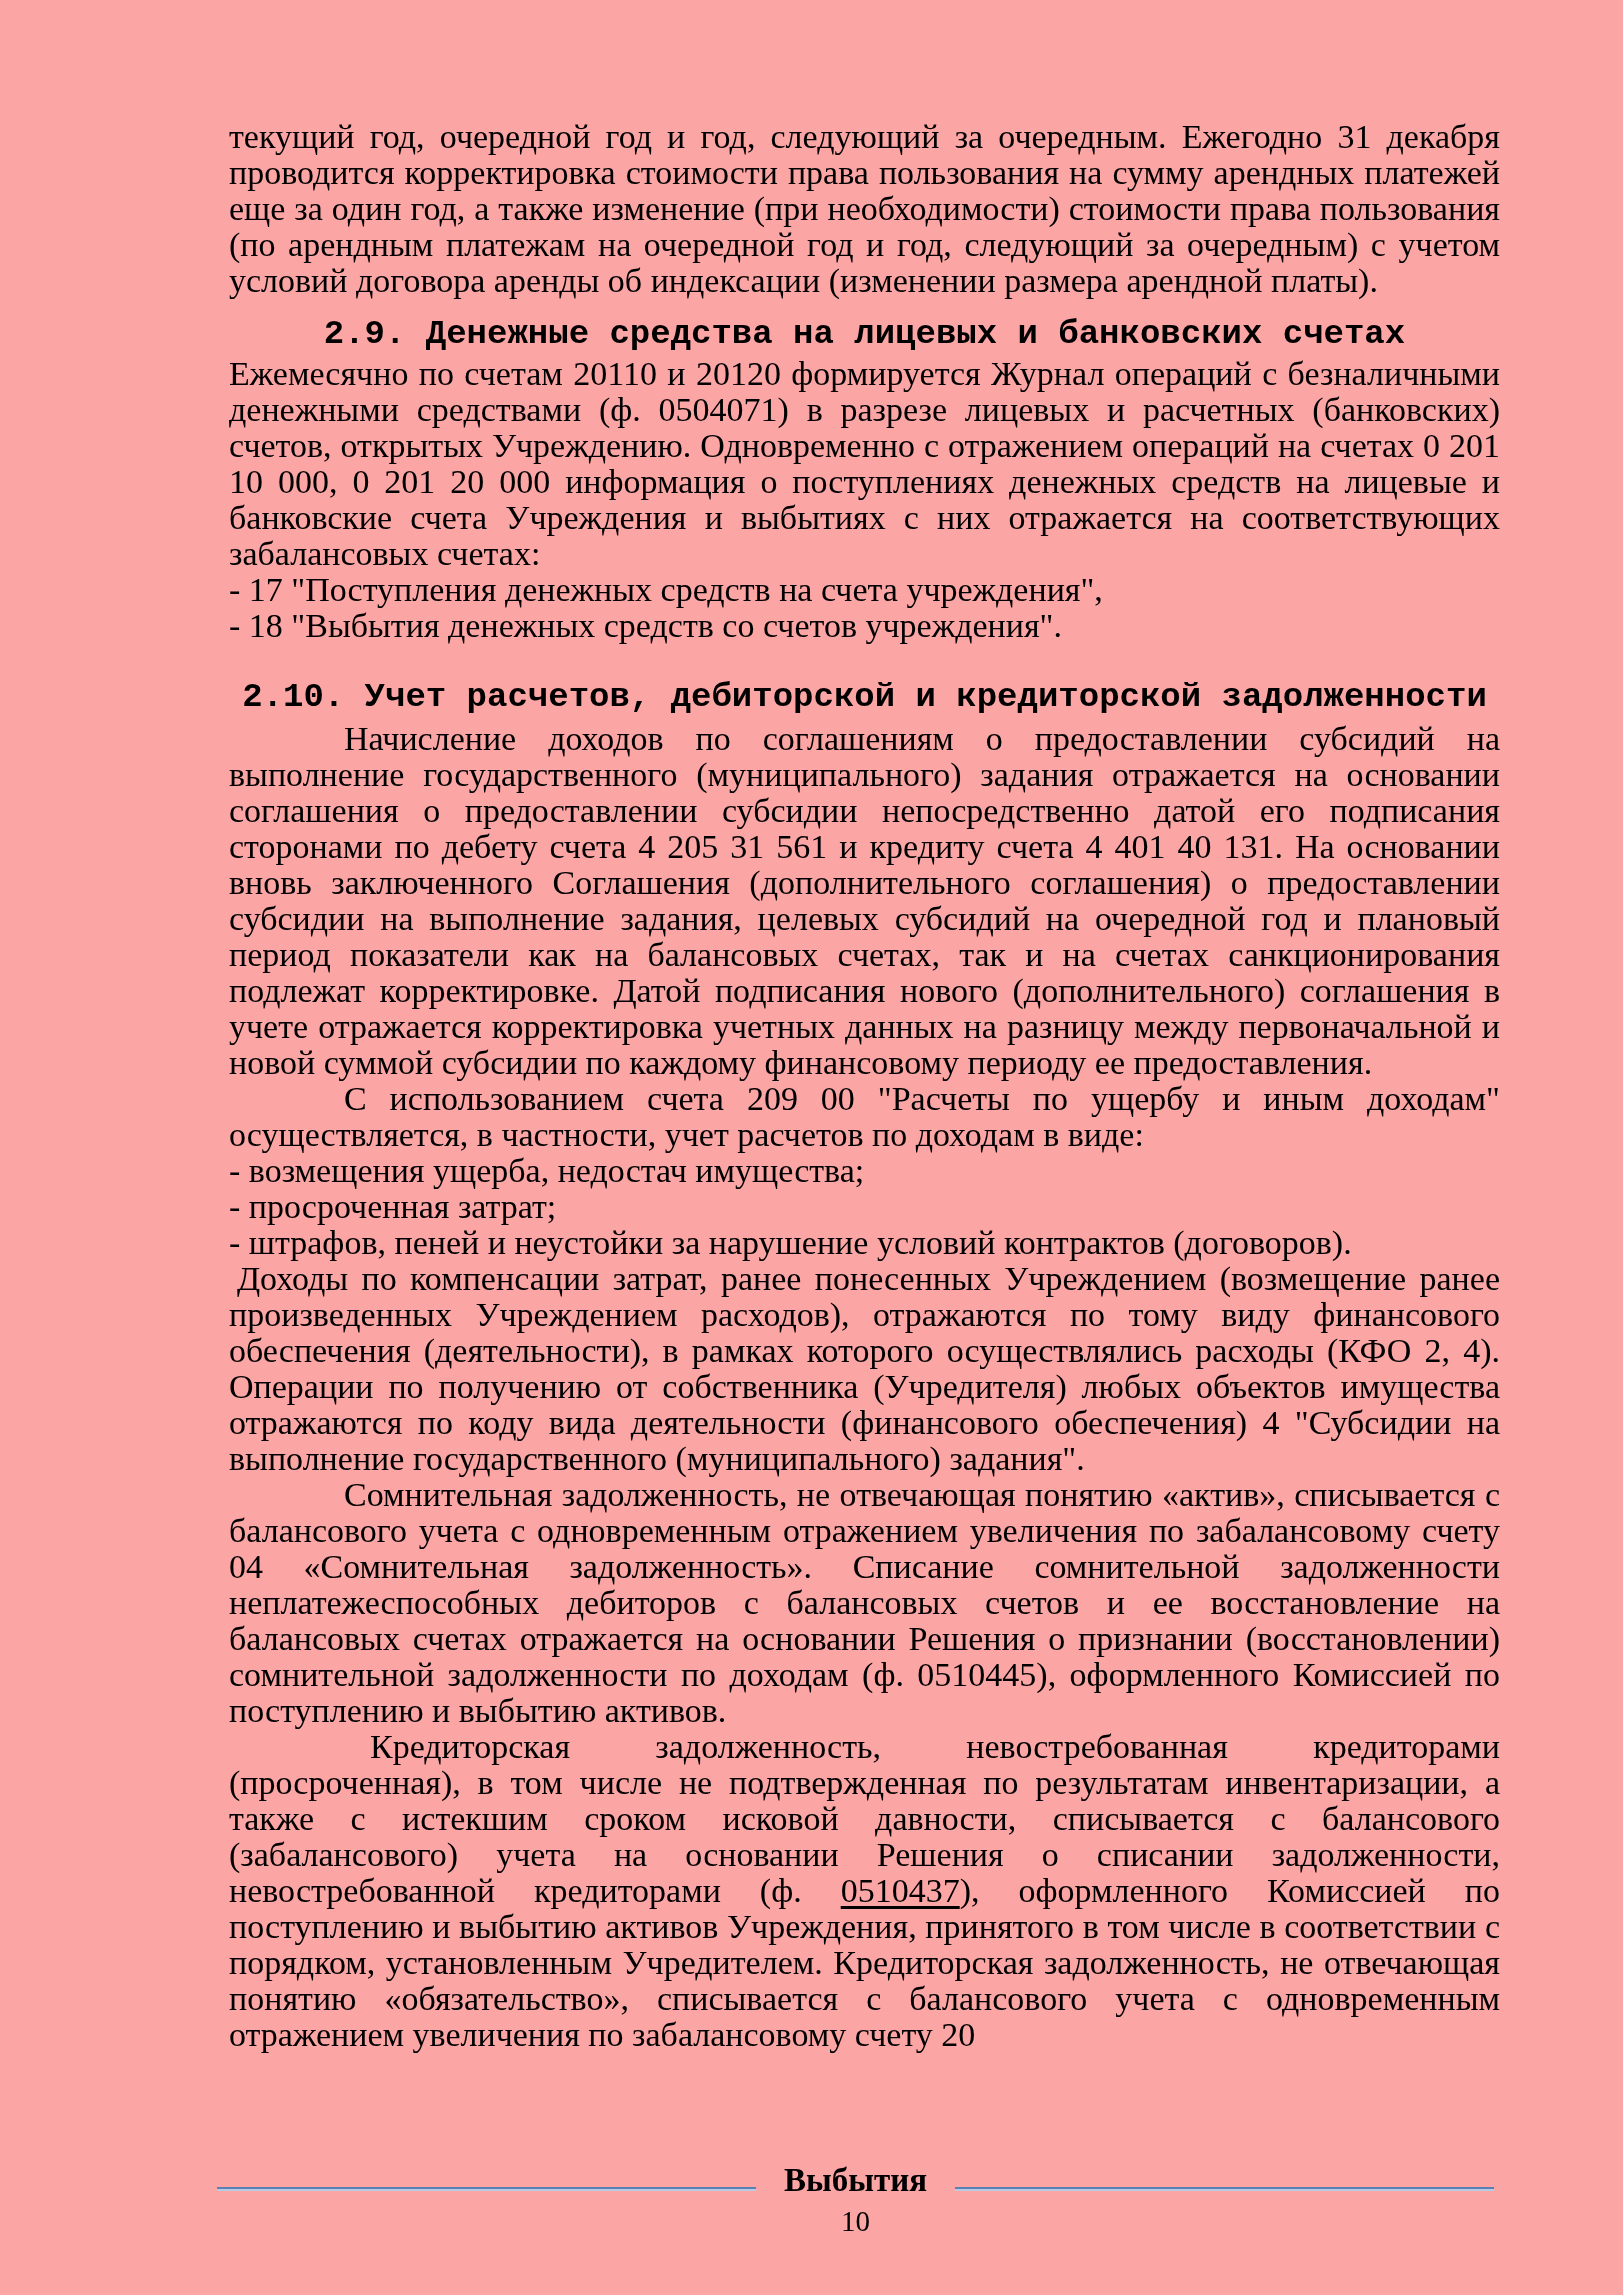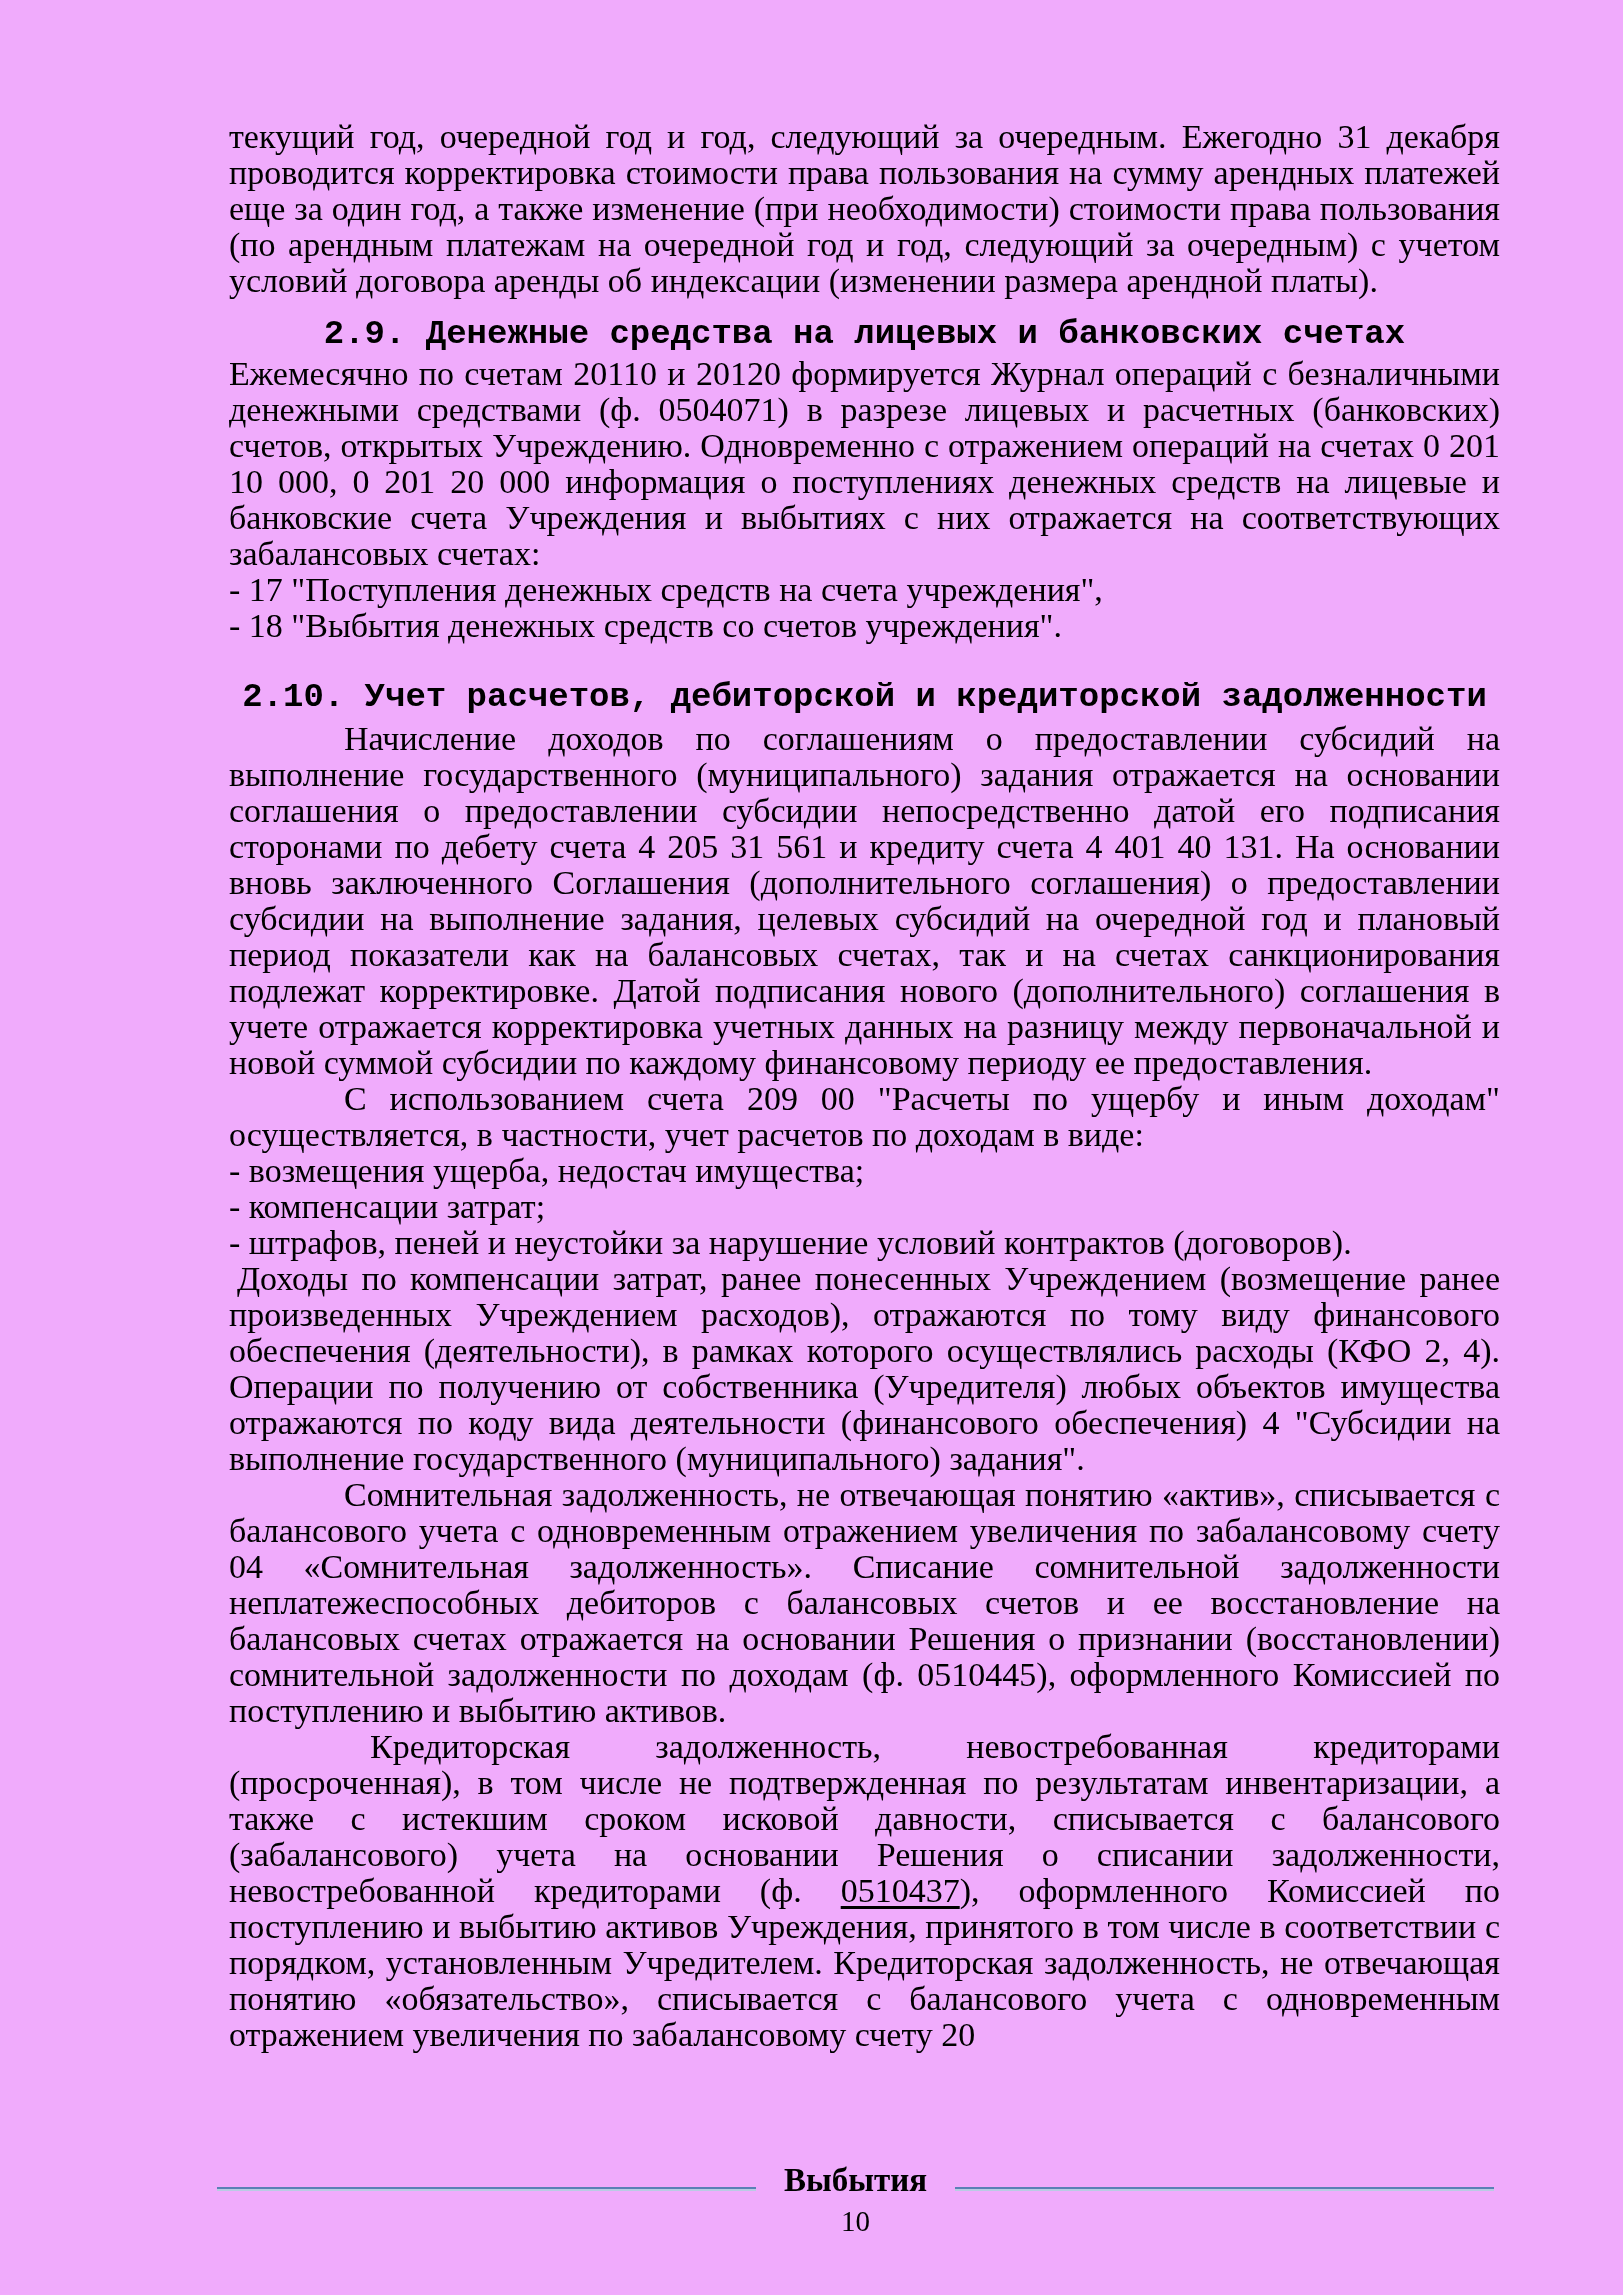--- a/index.html
+++ b/index.html
@@ -1,20 +1,20 @@
 <!DOCTYPE html>
 <html style="--rule-dark: #5a81b5; --rule-light: #b9cbe4;font-size:10.5px"><head>
 <meta charset="utf-8">
 <style>
   html,body{margin:0;padding:0;background:#888;}
   .page{
     position:relative;
     width:1623px;height:2295px;
     margin:0 auto;
-    background:#f0abfc;
+    background:#fca5a5;
     font-family:"Liberation Serif", serif;
     color:#000000;
     overflow:hidden;
   }
   .content{
     position:absolute;
     left:229px;top:119px;width:1271px;
     font-size:34px;line-height:36px;
     text-align:justify;
   }
@@ -68,21 +68,21 @@
 
     <div class="sec-heading second">2.10. Учет расчетов, дебиторской и кредиторской задолженности</div>
 
     <p class="ind">Начисление доходов по соглашениям о предоставлении субсидий на выполнение государственного (муниципального) задания отражается на основании соглашения о предоставлении субсидии непосредственно датой его подписания сторонами по дебету счета 4 205  31 561 и кредиту счета 4 401  40 131. На основании вновь заключенного Соглашения (дополнительного соглашения) о предоставлении субсидии на выполнение задания, целевых субсидий на очередной год и плановый период показатели как на балансовых счетах, так и на счетах санкционирования подлежат корректировке. Датой подписания нового (дополнительного) соглашения в учете отражается корректировка учетных данных на разницу между первоначальной и новой суммой субсидии по каждому финансовому периоду ее предоставления.</p>
 
 
     <p class="ind">С использованием счета 209 00 "Расчеты по ущербу и иным доходам" осуществляется, в частности, учет расчетов по доходам в виде:</p>
 
     <p class="li">- возмещения ущерба, недостач имущества;</p>
 
-    <p class="li">- компенсации затрат;</p>
+    <p class="li">- просроченная затрат;</p>
 
     <p class="li">- штрафов, пеней и неустойки за нарушение условий контрактов (договоров).</p>
 
     <p class="ind-xs">Доходы по компенсации затрат, ранее понесенных Учреждением (возмещение ранее произведенных Учреждением расходов), отражаются по тому виду финансового обеспечения (деятельности), в рамках которого осуществлялись расходы (КФО 2, 4). Операции по получению от собственника (Учредителя) любых объектов имущества отражаются по коду вида деятельности (финансового обеспечения) 4 "Субсидии на выполнение государственного (муниципального) задания".</p>
 
     <p class="ind">Сомнительная задолженность, не отвечающая понятию «актив», списывается с балансового учета с одновременным отражением увеличения по забалансовому счету 04 «Сомнительная задолженность». Списание сомнительной задолженности неплатежеспособных дебиторов с балансовых счетов и ее восстановление на балансовых счетах отражается на основании Решения о признании (восстановлении) сомнительной задолженности по доходам (ф. 0510445), оформленного Комиссией по поступлению и выбытию активов.</p>
 
     <p class="ind-lg"><span>Кредиторская задолженность, невостребованная кредиторами (просроченная), в том числе не подтвержденная по результатам инвентаризации, а также с истекшим сроком исковой давности, списывается с балансового (забалансового) учета на основании Решения о списании задолженности, невостребованной кредиторами (ф. </span><span class="u">0510437</span><span>), оформленного Комиссией по поступлению и выбытию активов Учреждения, принятого в том числе в соответствии с порядком, установленным Учредителем. Кредиторская задолженность, не отвечающая понятию «обязательство», списывается с балансового учета с одновременным отражением увеличения по забалансовому счету 20</span></p>
 
   </div>

